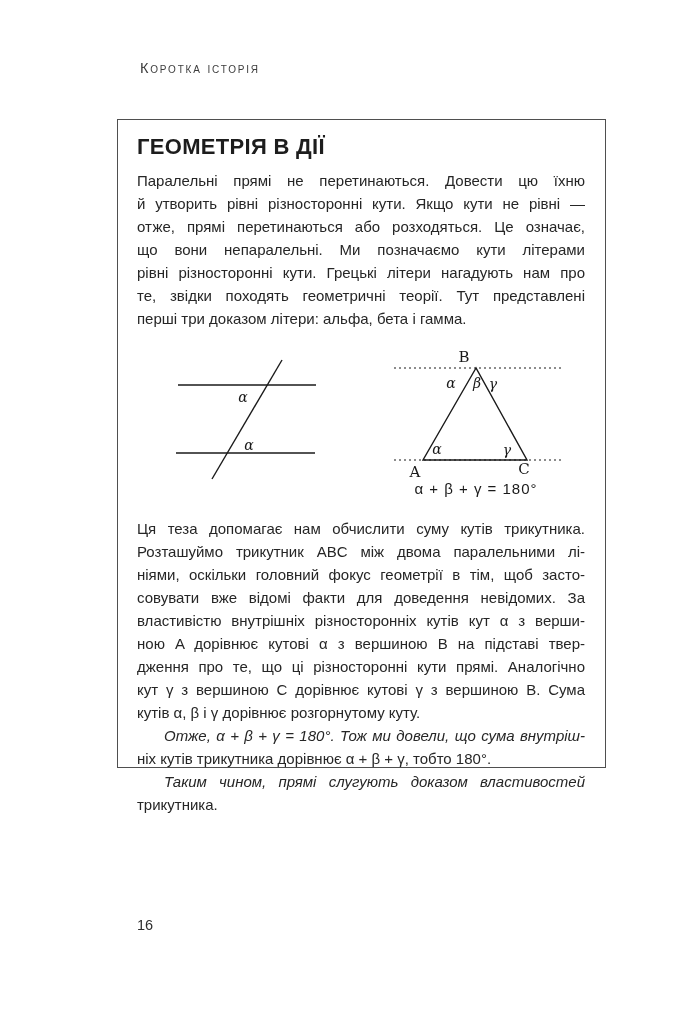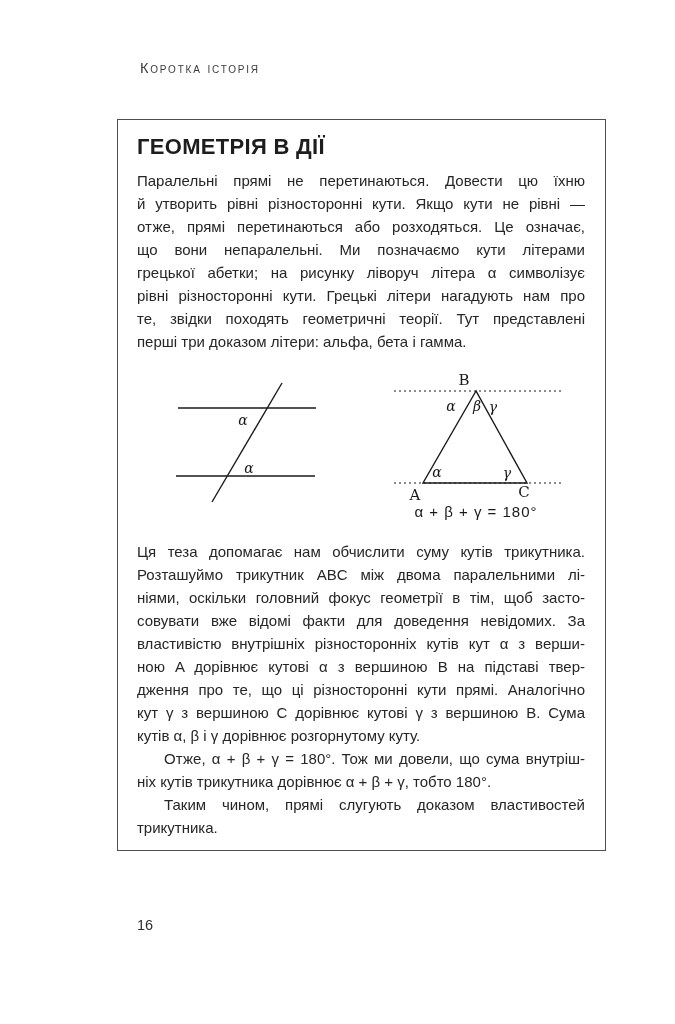--- a/index.html
+++ b/index.html
@@ -12,40 +12,40 @@
     overflow:hidden;
   }
   .running-header {
     position:absolute; left:140px; top:60px;
     font-variant:small-caps;
     font-size:14.5px; letter-spacing:1.8px;
     color:#3c3c3c;
   }
   .article-box {
     position:absolute; left:117px; top:119px;
-    width:489px; height:732px;
+    width:489px; height:649px;
     box-sizing:border-box;
     border:1px solid #4f4f4f;
     padding:14px 20px 20px 19px;
     background:#ffffff;
   }
   .article-title {
     font-size:22px; font-weight:bold; line-height:26px;
     letter-spacing:0.3px; color:#1d1d1d;
     margin:0 0 9px 0;
   }
   .para { margin:0; }
   .ln {
     font-size:15px; line-height:23px;
     text-align:justify; text-align-last:justify;
     white-space:nowrap; overflow:visible;
     color:#262626;
   }
   .ln.last { text-align-last:left; }
-  .ln.indent { text-indent:27px; }
+  .ln.indent { text-indent:27px;font-style:italic; }
   .diagram-row {
     position:relative;
     height:161px;
     margin-top:17px; margin-bottom:9px;
   }
   .svg-left  { position:absolute; left:38px;  top:7px; }
   .svg-right { position:absolute; left:253px; top:0px; }
   svg line, svg path { stroke:#1a1a1a; stroke-width:1.4; fill:none; }
   svg line.dotted { stroke-width:1.2; stroke-dasharray:2,3; }
   svg text { fill:#1a1a1a; }
@@ -63,21 +63,20 @@
 <div class="running-header">Коротка історія</div>
 
 <div class="article-box">
   <h1 class="article-title">ГЕОМЕТРІЯ В ДІЇ</h1>
 
   <div class="para">
     <div class="ln">Паралельні прямі не перетинаються. Довести цю їхню</div>
     <div class="ln">й утворить рівні різносторонні кути. Якщо кути не рівні —</div>
     <div class="ln">отже, прямі перетинаються або розходяться. Це означає,</div>
     <div class="ln">що вони непаралельні. Ми позначаємо кути літерами</div>
-    <div class="ln">грецької абетки; на рисунку ліворуч літера α символізує</div>
     <div class="ln">рівні різносторонні кути. Грецькі літери нагадують нам про</div>
     <div class="ln">те, звідки походять геометричні теорії. Тут представлені</div>
     <div class="ln last">перші три доказом літери: альфа, бета і гамма.</div>
   </div>
 
   <div class="diagram-row">
 
     <svg class="svg-left" width="146" height="126" viewBox="0 0 146 126">
       <line x1="3" y1="31" x2="141" y2="31"></line>
       <line x1="1" y1="99" x2="140" y2="99"></line>

